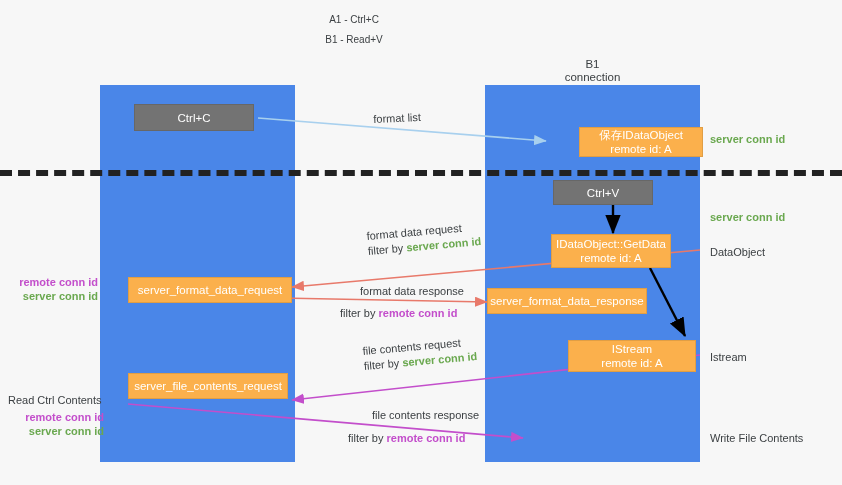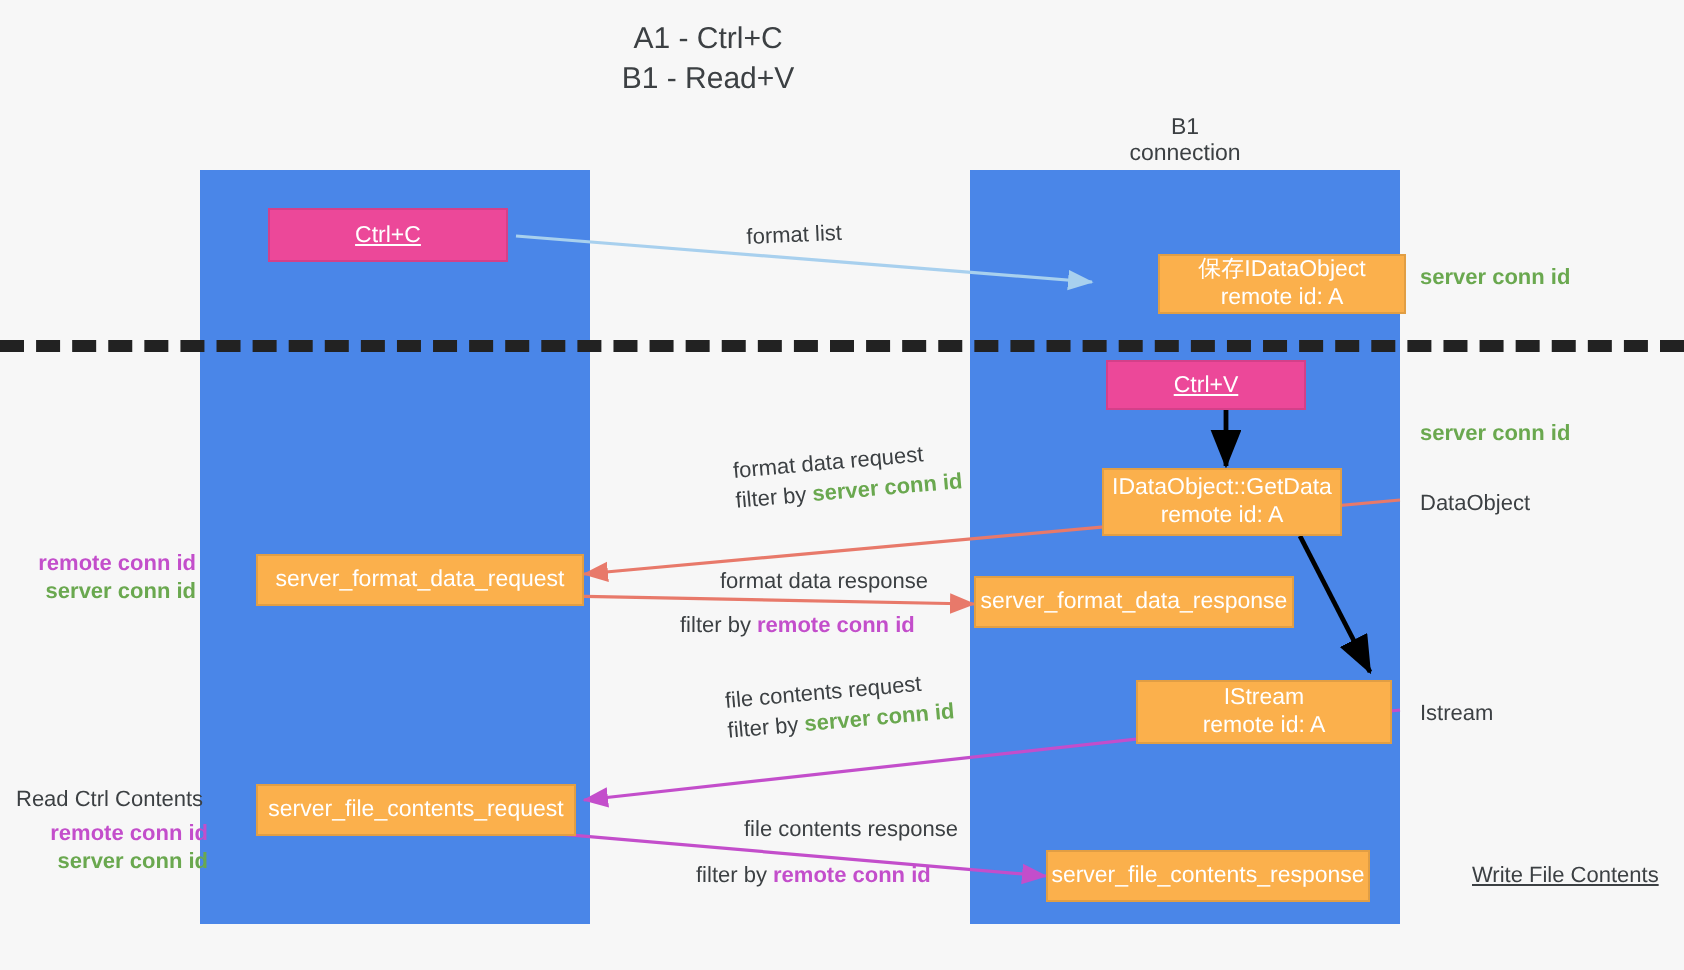--- a/index.html
+++ b/index.html
@@ -9,41 +9,41 @@
     font-family:"Liberation Sans","DejaVu Sans",sans-serif;
     overflow:hidden;
     position:relative;
   }
   #stage{position:absolute;left:0;top:0;width:842px;height:485px;}
   .abs{position:absolute;}
 
   
   .title{
     left:0;top:10px;width:708px;
-    text-align:center;font-size:15px;color:#3c4043;line-height:20px;
+    text-align:center;font-size:10px;color:#3c4043;line-height:20px;
   }
 
   
   .colhead{
     text-align:center;font-size:11.5px;color:#3c4043;line-height:13px;
   }
 
   
   .lane{background:#4a86e8;}
 
   
   .box{
     box-sizing:border-box;
     display:flex;align-items:center;justify-content:center;
     flex-direction:column;
     color:#ffffff;font-size:11.5px;line-height:14px;
     text-align:center;
     border:1px solid rgba(0,0,0,0.10);
   }
-  .box.green{background:#ec4899;text-decoration:underline;}
+  .box.green{background:#737373;}
   .box.orange{background:#fbb04c;}
 
   
   .sidelabel{font-size:11px;line-height:14px;color:#3c4043;}
   .green-t{color:#6aa84f;font-weight:bold;}
   .purple-t{color:#c34ecb;font-weight:bold;}
   .plain-t{color:#3c4043;}
 
   
   .arrowlab{
@@ -116,21 +116,21 @@
   <div class="abs divider"></div>
 
   <div class="abs box green" style="left:134px;top:104px;width:120px;height:27px;">
     <span>Ctrl+C</span>
   </div>
 
   <div class="abs box orange" style="left:128px;top:277px;width:164px;height:26px;">
     <span>server_format_data_request</span>
   </div>
 
-  <div class="abs box orange" style="left:128px;top:392px;width:160px;height:26px;">
+  <div class="abs box orange" style="left:128px;top:373px;width:160px;height:26px;">
     <span>server_file_contents_request</span>
   </div>
 
   <div class="abs box orange" style="left:551px;top:127px;width:124px;height:30px;margin-left:28px;">
     <span>保存IDataObject</span>
     <span>remote id: A</span>
   </div>
 
   <div class="abs box green" style="left:553px;top:180px;width:100px;height:25px;">
     <span>Ctrl+V</span>
@@ -143,29 +143,26 @@
 
   <div class="abs box orange" style="left:487px;top:288px;width:160px;height:26px;">
     <span>server_format_data_response</span>
   </div>
 
   <div class="abs box orange" style="left:568px;top:340px;width:128px;height:32px;">
     <span>IStream</span>
     <span>remote id: A</span>
   </div>
 
-  <div class="abs box orange" style="left:523px;top:425px;width:162px;height:26px;">
-    <span>server_file_contents_response</span>
-  </div>
 
   <div class="abs sidelabel green-t" style="left:710px;top:132px;">server conn id</div>
   <div class="abs sidelabel green-t" style="left:710px;top:210px;">server conn id</div>
   <div class="abs sidelabel plain-t" style="left:710px;top:245px;">DataObject</div>
   <div class="abs sidelabel plain-t" style="left:710px;top:350px;">Istream</div>
-  <div class="abs sidelabel plain-t" style="left:736px;top:431px;text-decoration:underline;">Write File Contents</div>
+  <div class="abs sidelabel plain-t" style="left:710px;top:431px;">Write File Contents</div>
 
   <div class="abs" style="left:8px;top:275px;width:90px;text-align:right;">
     <div class="sidelabel purple-t">remote conn id</div>
     <div class="sidelabel green-t">server conn id</div>
   </div>
 
   <div class="abs sidelabel plain-t" style="left:8px;top:393px;width:112px;text-align:left;">Read Ctrl Contents</div>
   <div class="abs" style="left:8px;top:410px;width:96px;text-align:right;">
     <div class="sidelabel purple-t">remote conn id</div>
     <div class="sidelabel green-t">server conn id</div>

